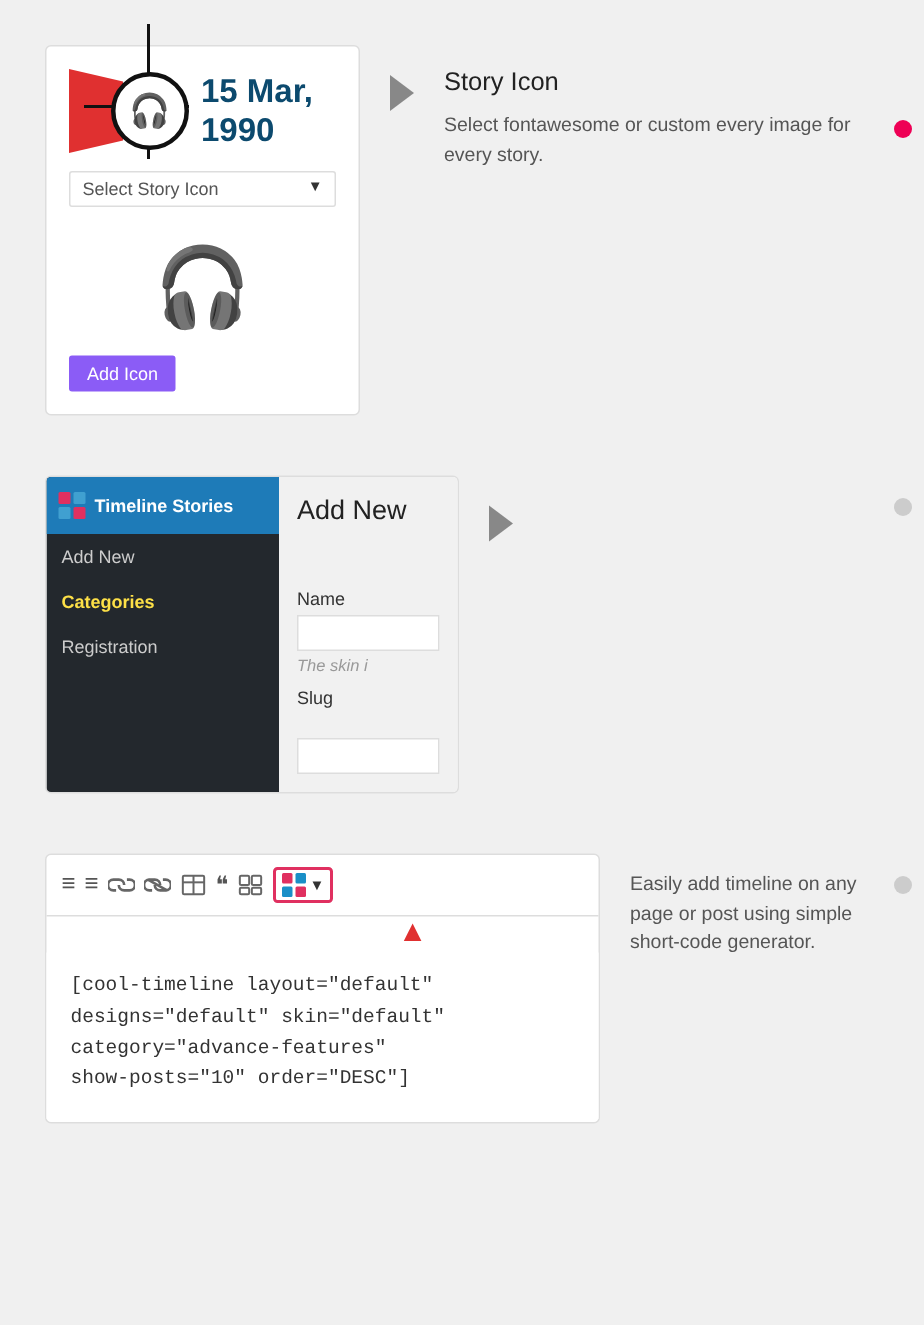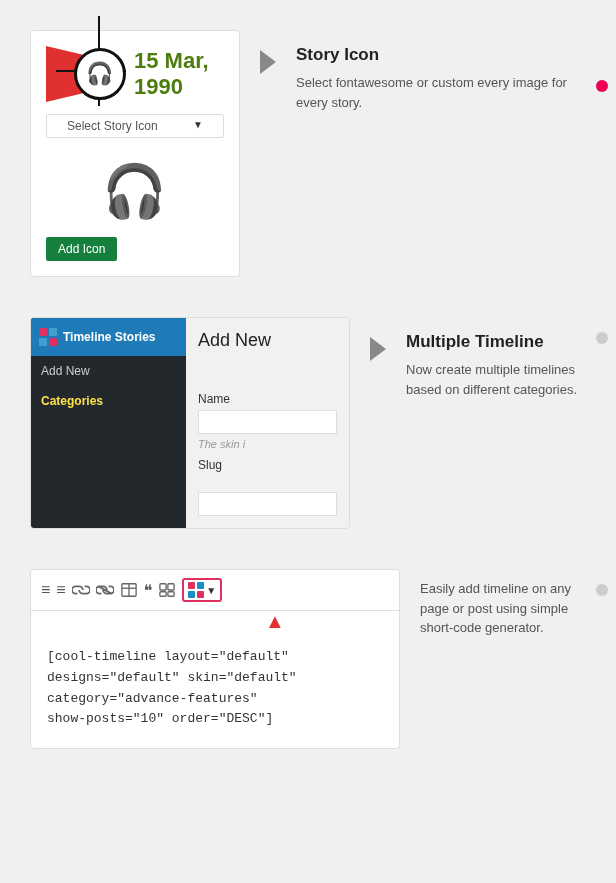--- a/index.html
+++ b/index.html
@@ -101,31 +101,31 @@
       position: absolute;
       left: 10px;
       top: 24px;
       width: 70px;
       height: 2px;
       background: #111;
       z-index: 1;
     }
 
     .date-text {
-      color: #4d7c0f;
+      color: #0c4a6e;
       font-size: 22px;
       font-weight: bold;
       margin-left: 8px;
     }
 
     .select-icon-row {
       display: flex;
       align-items: flex-start;
       border: 1px solid #ddd;
-      padding: 4px 20px;
+      padding: 4px 8px;
       margin-bottom: 8px;
       border-radius: 2px;
       background: #fff;
       gap: 23px;
     }
     .select-icon-label {
       font-size: 12px;
       color: #555;
       flex: 1;
     }
@@ -137,21 +137,21 @@
     .icon-preview-large {
       text-align: center;
       padding: 15px 0;
     }
     .icon-preview-large span {
       font-size: 52px;
       color: #555;
     }
 
     .add-icon-btn {
-      background: #15803d;
+      background: #8b5cf6;
       color: #fff;
       border: none;
       padding: 5px 12px;
       font-size: 12px;
       cursor: pointer;
       border-radius: 2px;
     }
 
     
     .arrow-connector {
@@ -168,33 +168,33 @@
       border-left: 16px solid #888;
     }
 
     
     .feature-desc {
       flex: 1;
       padding-top: 15px;
     }
     .feature-desc h3 {
       font-size: 17px;
-      font-weight: bold;
+      font-weight: normal;
       color: #222;
       margin-bottom: 8px;
     }
     .feature-desc p {
       font-size: 13px;
       color: #555;
       line-height: 1.5;
     }
 
     
     .card-timeline {
-      width: 320px;
+      width: 276px;
       min-height: 200px;
       padding: 0;
       overflow: hidden;
       display: flex;
     }
 
     .wp-admin-sidebar {
       background: #23282d;
       width: 155px;
       padding: 0;
@@ -413,40 +413,37 @@
           <div class="icon-grid">
             <div class="icon-grid-cell"></div>
             <div class="icon-grid-cell"></div>
             <div class="icon-grid-cell"></div>
             <div class="icon-grid-cell"></div>
           </div>
           <span class="wp-plugin-name">Timeline Stories</span>
         </div>
         <div class="wp-menu-item">Add New</div>
         <div class="wp-menu-item active">Categories</div>
+        <div class="wp-menu-item">Registration</div>
       </div>
 
       <div class="wp-content-area">
         <div class="add-new-title">Add New</div>
         <span class="wp-label">Name</span>
         <input class="wp-input" type="text" style="">
         <div class="wp-input-hint">The skin i</div>
         <span class="slug-label">Slug</span>
         <input class="wp-input-slug" type="text" style="">
       </div>
     </div>
 
     <div class="arrow-connector">
       <div class="arrow-right"></div>
     </div>
 
-    <div class="feature-desc">
-      <h3>Multiple Timeline</h3>
-      <p>Now create multiple timelines based on different categories.</p>
-    </div>
   </div>
 
   <div class="section-row" style="align-items:flex-start;">
     <div class="feature-card card-shortcode" style="padding:0;">
 
       <div class="toolbar">
 
         <span class="toolbar-btn">≡</span>
 
         <span class="toolbar-btn">≡</span>

